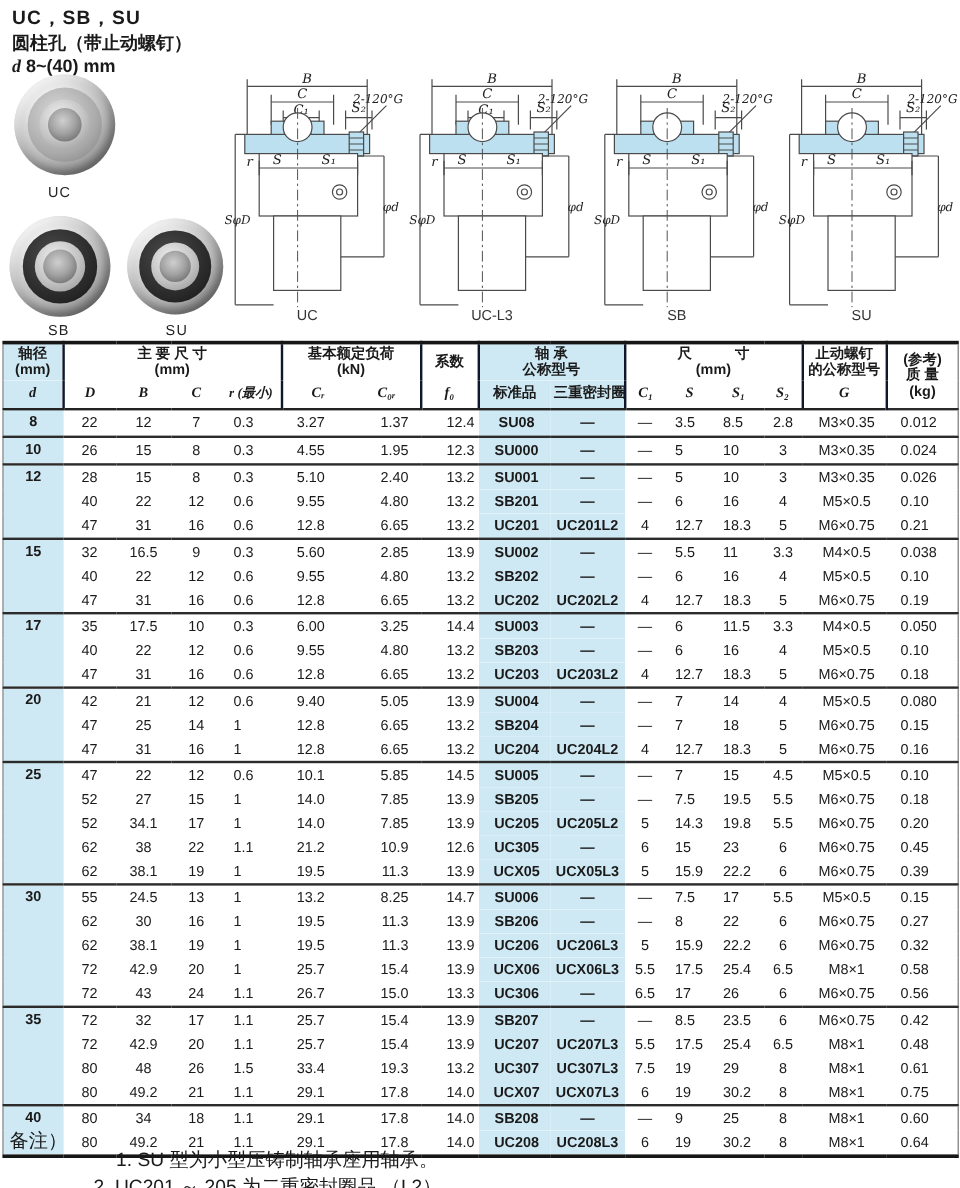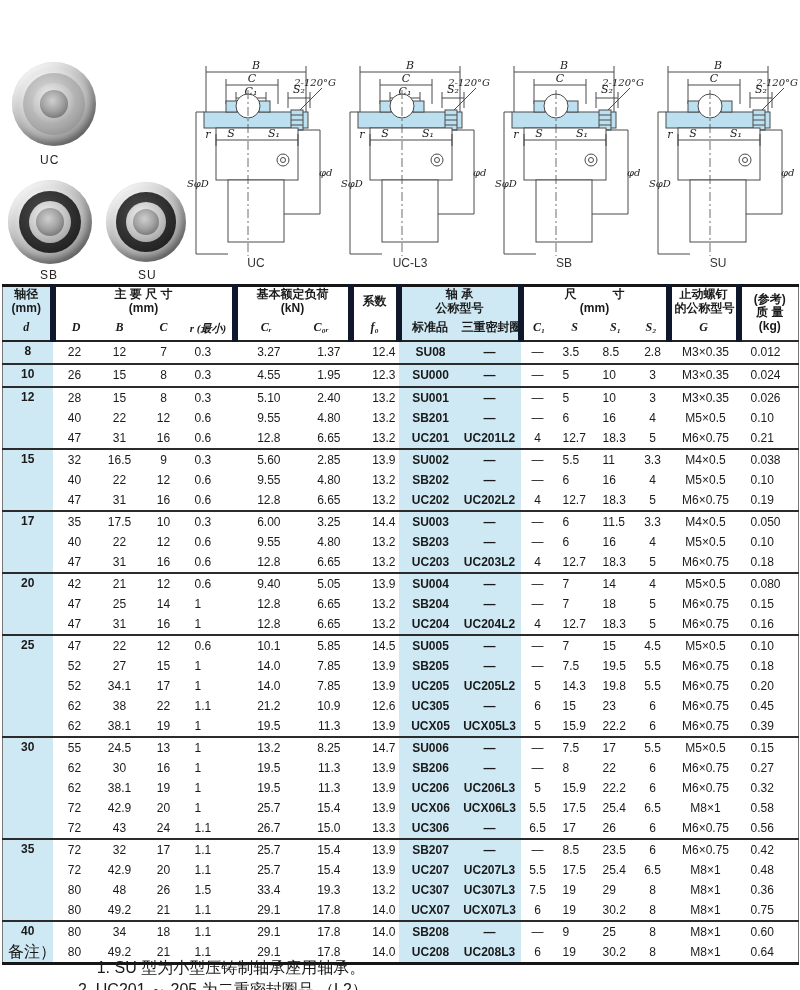--- a/index.html
+++ b/index.html
@@ -34,29 +34,29 @@
 
   
   .table-wrap{position:absolute;left:2px;top:284px;}
   table{border-collapse:collapse;table-layout:fixed;width:796px;
         border-top:3px solid #161616;border-bottom:3px solid #161616;
         border-left:1px solid #777;border-right:1px solid #777;padding-left:38px;}
   th,td{font-size:12px;padding:1px 3px;height:18px;overflow:hidden;white-space:nowrap;}
   thead th{font-weight:bold;text-align:center;line-height:1.15;vertical-align:middle;}
   thead tr.sub th{border-bottom:2.5px solid #222;height:21px;}
   .blue{background:#cfe9f4;}
-  .vl{border-left:6px solid #0f172a;}
+  .vl{border-left:2px solid #0f172a;}
   tr.group-start td{border-top:2px solid #2b2b2b;}
   .ital{font-family:"Liberation Serif",serif;font-style:italic;font-weight:600;}
   .small{font-size:11px;font-weight:bold;}
 
   td.dcol{vertical-align:top;text-align:center;font-weight:bold;padding-top:2px;}
   td.cD,td.cB,td.cC{text-align:center;}
   td.cr{text-align:left;padding-left:10px;}
-  td.cCr{text-align:right;padding-right:14px;}
+  td.cCr{text-align:center;padding-right:14px;}
   td.cC0r{text-align:right;padding-right:10px;}
   td.cf0{text-align:right;}
   td.cstd{text-align:center;padding-left:7px;font-weight:bold;margin-left:26px;}
   td.cseal{text-align:center;font-weight:bold;}
   td.cC1{text-align:center;}
   td.cS{text-align:left;padding-left:8px;margin-top:44px;}
   td.cS1{text-align:left;padding-left:8px;}
   td.cS2{text-align:center;}
   td.cG{text-align:center;padding-left:7px;}
   td.cmass{text-align:left;padding-left:12px;}
@@ -64,20 +64,25 @@
   
   .notes{position:absolute;left:8px;top:941px;font-size:16px;display:flex;line-height:1.4;text-align:center;}
   .notes .label{font-weight:normal;margin-right:6px;}
   .notes ul{list-style:none;margin:16px;padding:0;}
 </style>
 </head>
 <body>
 
 <div class="page">
 
+  <div class="doc-header">
+    <div class="h1">UC，SB，SU</div>
+    <div class="h2">圆柱孔（带止动螺钉）</div>
+    <div class="h3"><span class="dvar">d</span><span> 8~(40) mm</span></div>
+  </div>
 
   <div class="photo" style="left:12px;top:62px;width:84px;height:84px;">
     <div class="ring light">
       <div class="bore">
           <div class="hole"></div>
         </div>
     </div>
   </div>
   <div class="photo-caption" style="left:40px;top:153px;">UC</div>
 
@@ -873,21 +878,21 @@
             <td class="cCr">33.4</td>
             <td class="cC0r">19.3</td>
             <td class="cf0">13.2</td>
             <td class="cstd blue">UC307</td>
             <td class="cseal blue">UC307L3</td>
             <td class="cC1">7.5</td>
             <td class="cS">19</td>
             <td class="cS1">29</td>
             <td class="cS2">8</td>
             <td class="cG">M8×1</td>
-            <td class="cmass">0.36</td>
+            <td class="cmass">0.61</td>
           </tr>
           <tr>
             <td class="cD">80</td>
             <td class="cB">49.2</td>
             <td class="cC">21</td>
             <td class="cr">1.1</td>
             <td class="cCr">29.1</td>
             <td class="cC0r">17.8</td>
             <td class="cf0">14.0</td>
             <td class="cstd blue">UCX07</td>

